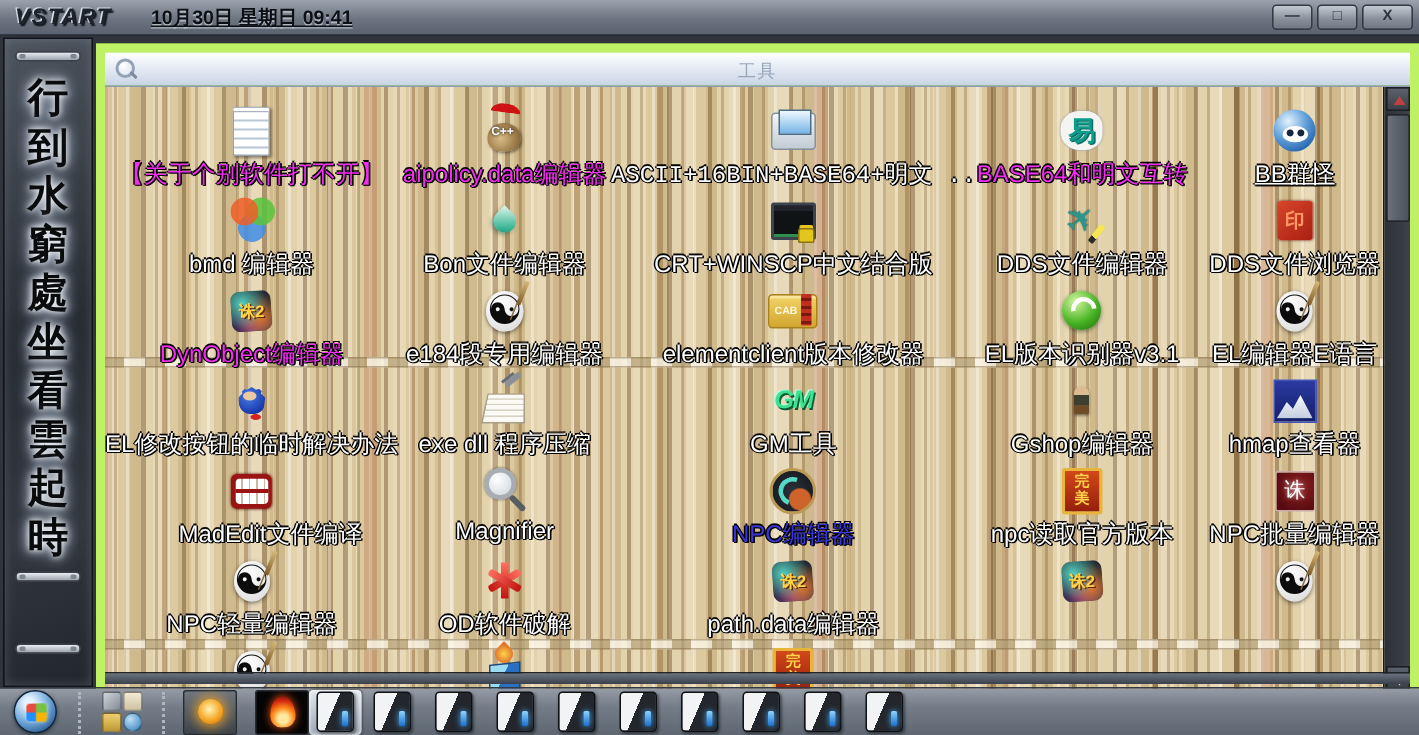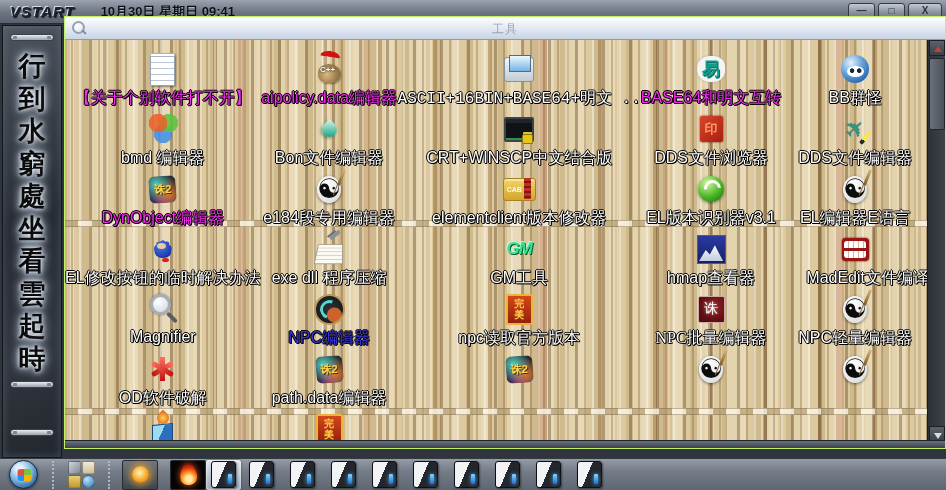--- a/index.html
+++ b/index.html
@@ -30,22 +30,22 @@
   .slider i { position:absolute; top:1px; width:4px; height:3px; background:#7d8590; border-radius:1px; }
   .slider i.l{ left:2px; } .slider i.r{ right:2px; }
   .slider.s-top { top:8px; }
   .slider.s-mid { top:355px; }
   .slider.s-bot { top:403px; }
   .chars { position:absolute; left:0; top:24px; width:100%; display:flex; flex-direction:column; align-items:center; }
   .pchar { font-family:"DejaVu Serif", serif; font-weight:bold; font-size:27px; line-height:32.5px;
     color:#0a0b0d; text-shadow:0 0 4px #ffffff, 0 0 8px #dfe8f5, 0 0 13px #9fb2cc; }
 
   
-  .main { position:absolute; left:64px; top:16px; width:882px; height:433px;
-    border:1px solid #bef264; background:#84cc16; }
+  .main { position:absolute; left:64px; top:29px; width:882px; height:433px;
+    border:6px solid #bef264; background:#84cc16; }
   .toolshead { position:absolute; left:0; top:0; right:0; height:23px;
     background:linear-gradient(#feffff, #e6ecf5 45%, #c9d4e4);
     border-bottom:1px solid #8d9cb2; }
   .toolstitle { position:absolute; left:0; right:0; top:4px; text-align:center;
     font-size:12px; color:#97a5ba; letter-spacing:1px; }
   .mag { position:absolute; left:7px; top:4px; width:14px; height:14px; }
   .mag::before { content:""; position:absolute; left:0; top:0; width:9px; height:9px;
     border:2px solid #94a2b4; border-radius:50%; background:radial-gradient(circle at 35% 30%, #fff, #d8e2ee); }
   .mag::after { content:""; position:absolute; right:1px; bottom:0; width:2px; height:6px;
     background:#7d8aa0; transform:rotate(-45deg); border-radius:1px; }
@@ -355,43 +355,43 @@
           <div class="cell">
             <div class="ic ic-monitor"></div>
             <div class="lbl" style="color: rgb(255, 255, 255); font-family: Liberation Mono, monospace;">ASCII+16BIN+BASE64+明文 ..</div>
           </div>
           <div class="cell">
             <div class="ic ic-easy-language"></div>
             <div class="lbl" style="color: rgb(240, 45, 240);">BASE64和明文互转</div>
           </div>
           <div class="cell">
             <div class="ic ic-blue-face"></div>
-            <div class="lbl" style="color: rgb(255, 255, 255);">BB群怪</div>
+            <div class="lbl" style="color: rgb(255, 255, 255); text-decoration: underline;">BB群怪</div>
           </div>
           <div class="cell">
             <div class="ic ic-color-circles"></div>
             <div class="lbl" style="color: rgb(255, 255, 255);">bmd 编辑器</div>
           </div>
           <div class="cell">
             <div class="ic ic-green-drop"></div>
             <div class="lbl" style="color: rgb(255, 255, 255);">Bon文件编辑器</div>
           </div>
           <div class="cell">
             <div class="ic ic-terminal-lock"></div>
             <div class="lbl" style="color: rgb(255, 255, 255);">CRT+WINSCP中文结合版</div>
           </div>
           <div class="cell">
+            <div class="ic ic-plane-pencil"></div>
+            <div class="lbl" style="color: rgb(255, 255, 255);">DDS文件编辑器</div>
+          </div>
+          <div class="cell">
             <div class="ic ic-red-seal"></div>
             <div class="lbl" style="color: rgb(255, 255, 255);">DDS文件浏览器</div>
           </div>
           <div class="cell">
-            <div class="ic ic-plane-pencil"></div>
-            <div class="lbl" style="color: rgb(255, 255, 255);">DDS文件编辑器</div>
-          </div>
-          <div class="cell">
             <div class="ic ic-zhuxian2"></div>
             <div class="lbl" style="color: rgb(240, 45, 240);">DynObject编辑器</div>
           </div>
           <div class="cell">
             <div class="ic ic-taichi-sword"></div>
             <div class="lbl" style="color: rgb(255, 255, 255);">e184段专用编辑器</div>
           </div>
           <div class="cell">
             <div class="ic ic-cab-archive"></div>
             <div class="lbl" style="color: rgb(255, 255, 255);">elementclient版本修改器</div>
@@ -410,20 +410,24 @@
           </div>
           <div class="cell">
             <div class="ic ic-layer-stack"></div>
             <div class="lbl" style="color: rgb(255, 255, 255);">exe dll 程序压缩</div>
           </div>
           <div class="cell">
             <div class="ic ic-gm-letters"></div>
             <div class="lbl" style="color: rgb(255, 255, 255);">GM工具</div>
           </div>
           <div class="cell">
+            <div class="ic ic-small-sprite"></div>
+            <div class="lbl" style="color: rgb(255, 255, 255);">Gshop编辑器</div>
+          </div>
+          <div class="cell">
             <div class="ic ic-mountain"></div>
             <div class="lbl" style="color: rgb(255, 255, 255);">hmap查看器</div>
           </div>
           <div class="cell">
             <div class="ic ic-teeth"></div>
             <div class="lbl" style="color: rgb(255, 255, 255); padding-left: 25px;">MadEdit文件编译</div>
           </div>
           <div class="cell">
             <div class="ic ic-magnifier"></div>
             <div class="lbl" style="color: rgb(255, 255, 255);">Magnifier</div>
@@ -431,21 +435,21 @@
           <div class="cell">
             <div class="ic ic-pw-emblem"></div>
             <div class="lbl" style="color: rgb(58, 53, 216);">NPC编辑器</div>
           </div>
           <div class="cell">
             <div class="ic ic-gold-seal"></div>
             <div class="lbl" style="color: rgb(255, 255, 255);">npc读取官方版本</div>
           </div>
           <div class="cell">
             <div class="ic ic-zhu-square"></div>
-            <div class="lbl" style="color: rgb(255, 255, 255); font-family: Liberation Serif, serif;">NPC批量编辑器</div>
+            <div class="lbl" style="color: rgb(255, 255, 255);">NPC批量编辑器</div>
           </div>
           <div class="cell">
             <div class="ic ic-taichi-sword"></div>
             <div class="lbl" style="color: rgb(255, 255, 255);">NPC轻量编辑器</div>
           </div>
           <div class="cell">
             <div class="ic ic-red-burst"></div>
             <div class="lbl" style="color: rgb(255, 255, 255);">OD软件破解</div>
           </div>
           <div class="cell">

